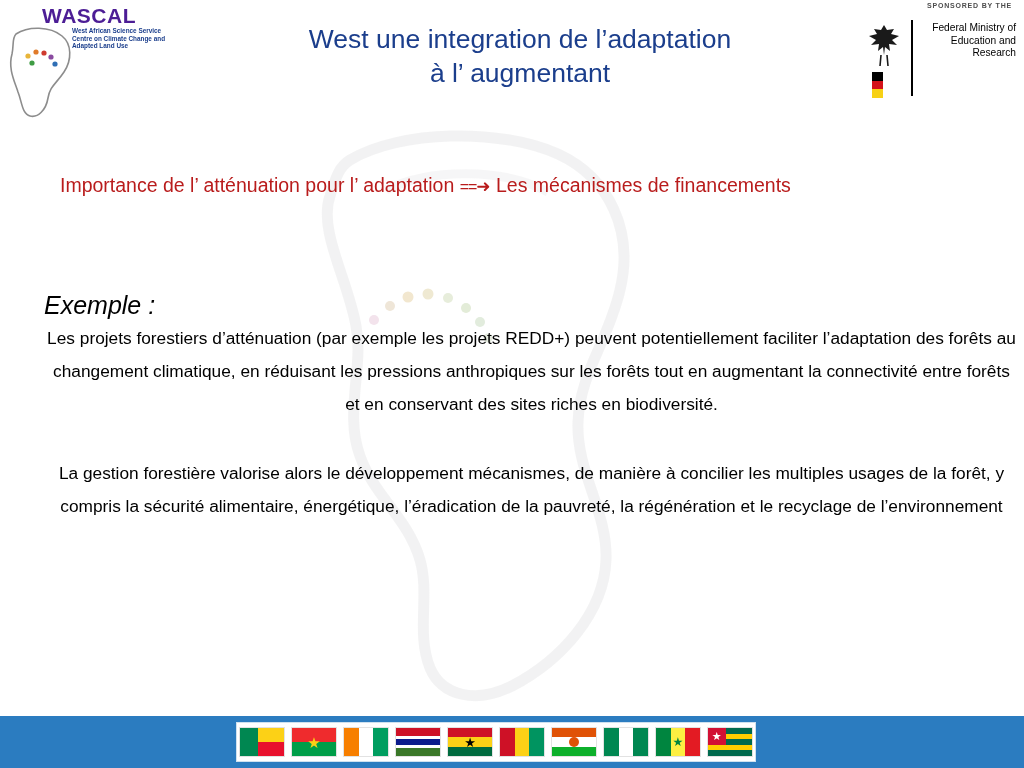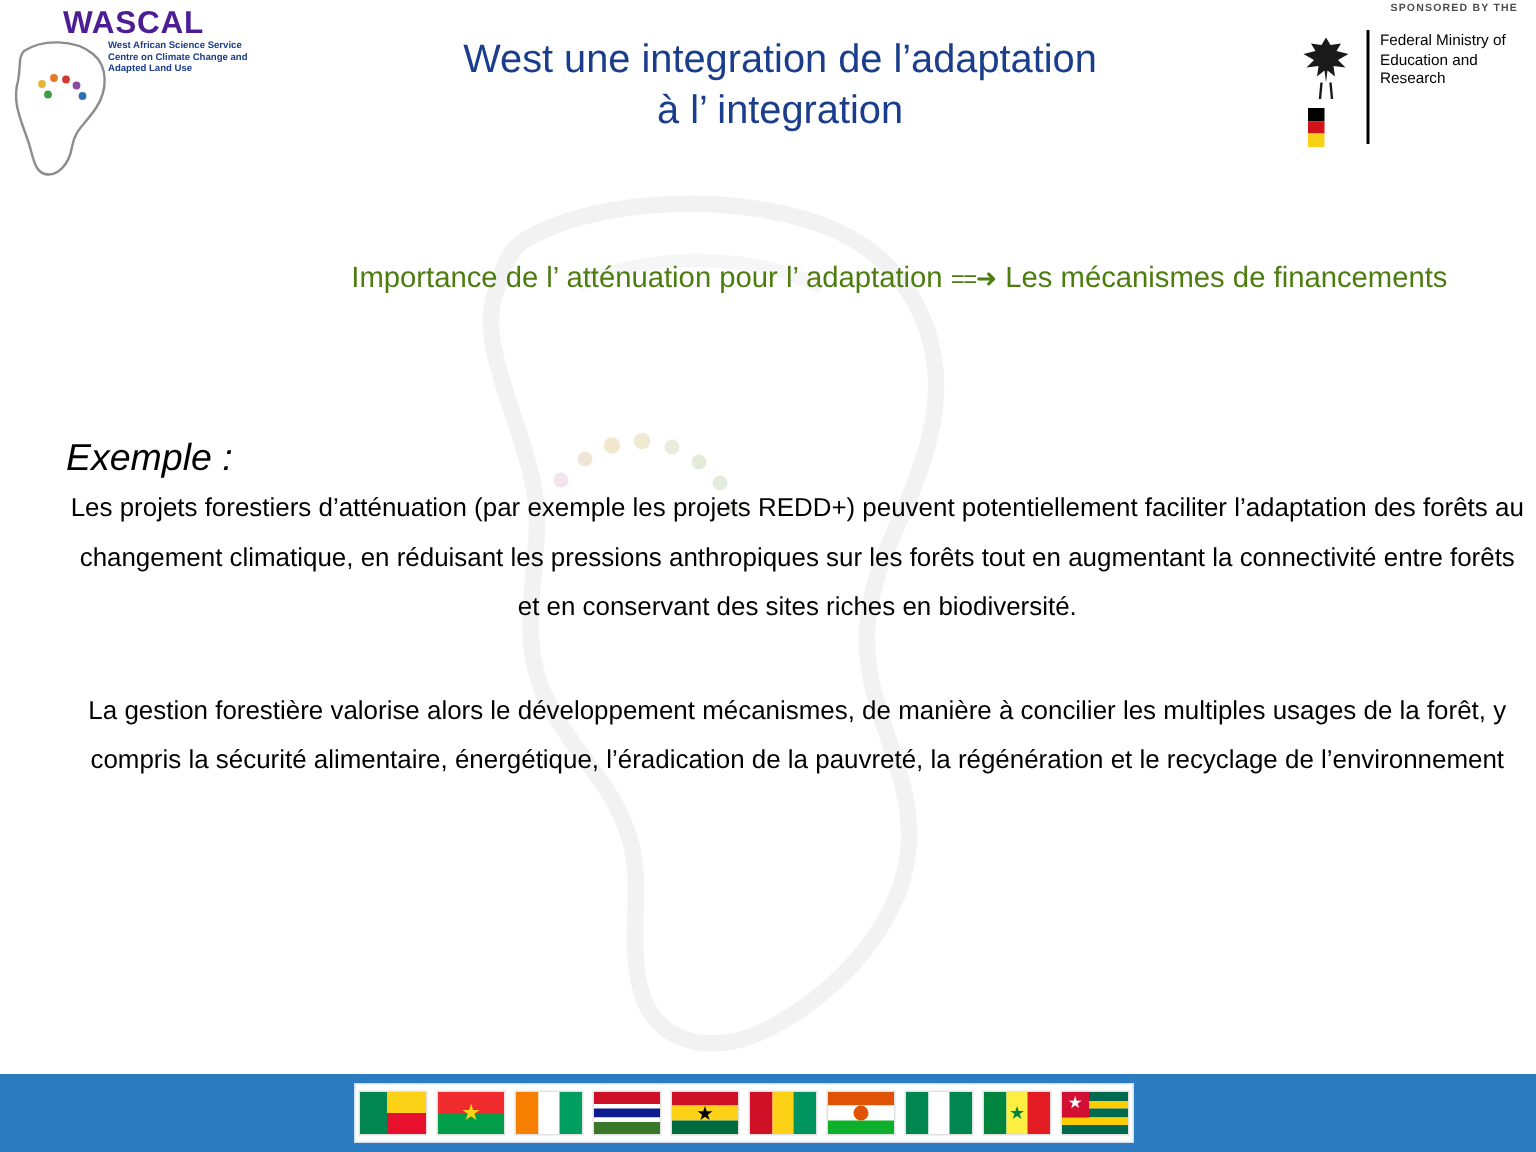--- a/index.html
+++ b/index.html
@@ -85,20 +85,21 @@
     font-weight: bold;
     text-align: right;
     width: 152px;
   }
   .bmbf-body {
     position: absolute;
     left: 8px;
     top: 16px;
     width: 150px;
     height: 82px;
+    text-align: right;
   }
   .bmbf-eagle {
     position: absolute;
     left: 2px;
     top: 6px;
     width: 36px;
     height: 46px;
   }
   .bmbf-flag {
     position: absolute;
@@ -138,24 +139,24 @@
     color: #1b3e8c;
     z-index: 2;
   }
 
   
   .subtitle {
     position: absolute;
     left: 60px;
     top: 170px;
     width: 905px;
-    text-align: right;
+    text-align: left;
     font-size: 19.5px;
     line-height: 30px;
-    color: #4d7c0f;
+    color: #b91c1c;
     z-index: 2;
   }
   .subtitle .eqeq {
     font-size: 16px;
     letter-spacing: -1px;
   }
   .subtitle .arrow {
     font-size: 17px;
   }
 
@@ -291,21 +292,21 @@
       <div style="background:#d4121a"></div>
       <div style="background:#f7d116"></div>
     </div>
     <div class="bmbf-rule"></div>
     <div class="bmbf-text">Federal Ministry of Education and Research</div>
   </div>
 </div>
 
 <div class="title">
   <div>West une integration  de l’adaptation</div>
-  <div>à l’ integration</div>
+  <div>à l’ augmentant</div>
 </div>
 
 <div class="subtitle">
   <span>Importance de l’ atténuation pour l’ adaptation </span><span class="eqeq">==</span><span class="arrow">➜</span><span> Les mécanismes de financements</span>
 </div>
 
 <div class="body-block">
   <div class="example-label">Exemple :</div>
   <p class="para">Les projets forestiers d’atténuation (par exemple les projets REDD+) peuvent potentiellement faciliter l’adaptation des forêts au changement climatique, en réduisant les pressions anthropiques sur les forêts tout en augmentant la connectivité entre forêts et en conservant des sites riches en biodiversité.</p>
   <div class="para-gap"></div>

